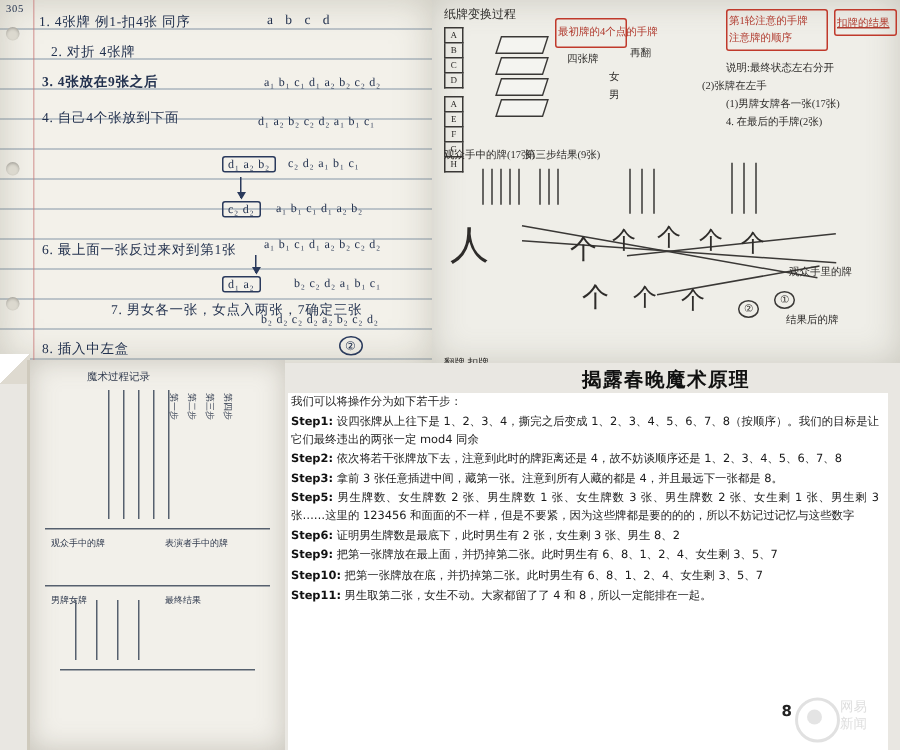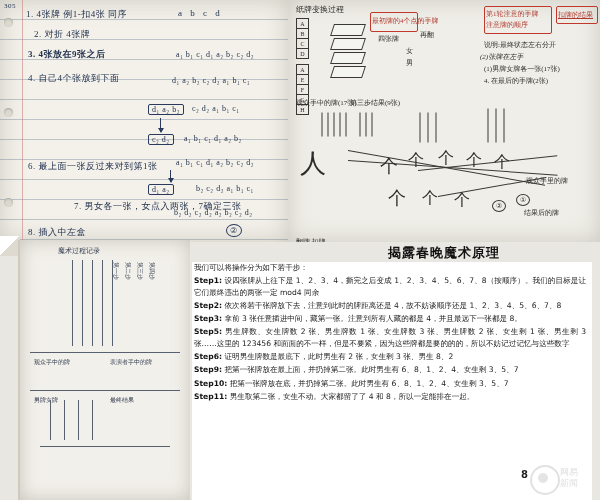--- a/index.html
+++ b/index.html
@@ -347,21 +347,21 @@
     <div class="redbox" style="left:196px; top:6px; width:66px; height:26px;"></div>
     <div class="hwr redtxt" style="left:198px; top:9px;">第1轮注意的手牌</div>
     <div class="hwr redtxt" style="left:198px; top:20px;">注意牌的顺序</div>
 
     <div class="redbox" style="left:268px; top:6px; width:40px; height:16px;"></div>
     <div class="hwr redtxt" style="left:270px; top:10px;text-decoration:underline;">扣牌的结果</div>
 
     <div class="hwr" style="left:90px; top:34px;">四张牌</div>
     <div class="hwr" style="left:132px; top:30px;">再翻</div>
     <div class="hwr" style="left:196px; top:40px;">说明:最终状态左右分开</div>
-    <div class="hwr" style="left:192px; top:52px;font-style:italic;">(2)张牌在左手</div>
+    <div class="hwr" style="left:180px; top:52px;">(2)张牌在左手</div>
     <div class="hwr" style="left:196px; top:64px;">(1)男牌女牌各一张(17张)</div>
     <div class="hwr" style="left:196px; top:76px;">4. 在最后的手牌(2张)</div>
 
     <div class="hwr" style="left:118px; top:46px;">女</div>
     <div class="hwr" style="left:118px; top:58px;">男</div>
 
     <div class="hwr" style="left:8px; top:98px;">观众手中的牌(17张)</div>
     <div class="hwr" style="left:62px; top:98px;">第三步结果(9张)</div>
 
     <div class="thin-line" style="left:34px; top:112px; width:24px; transform:rotate(90deg);"></div>

